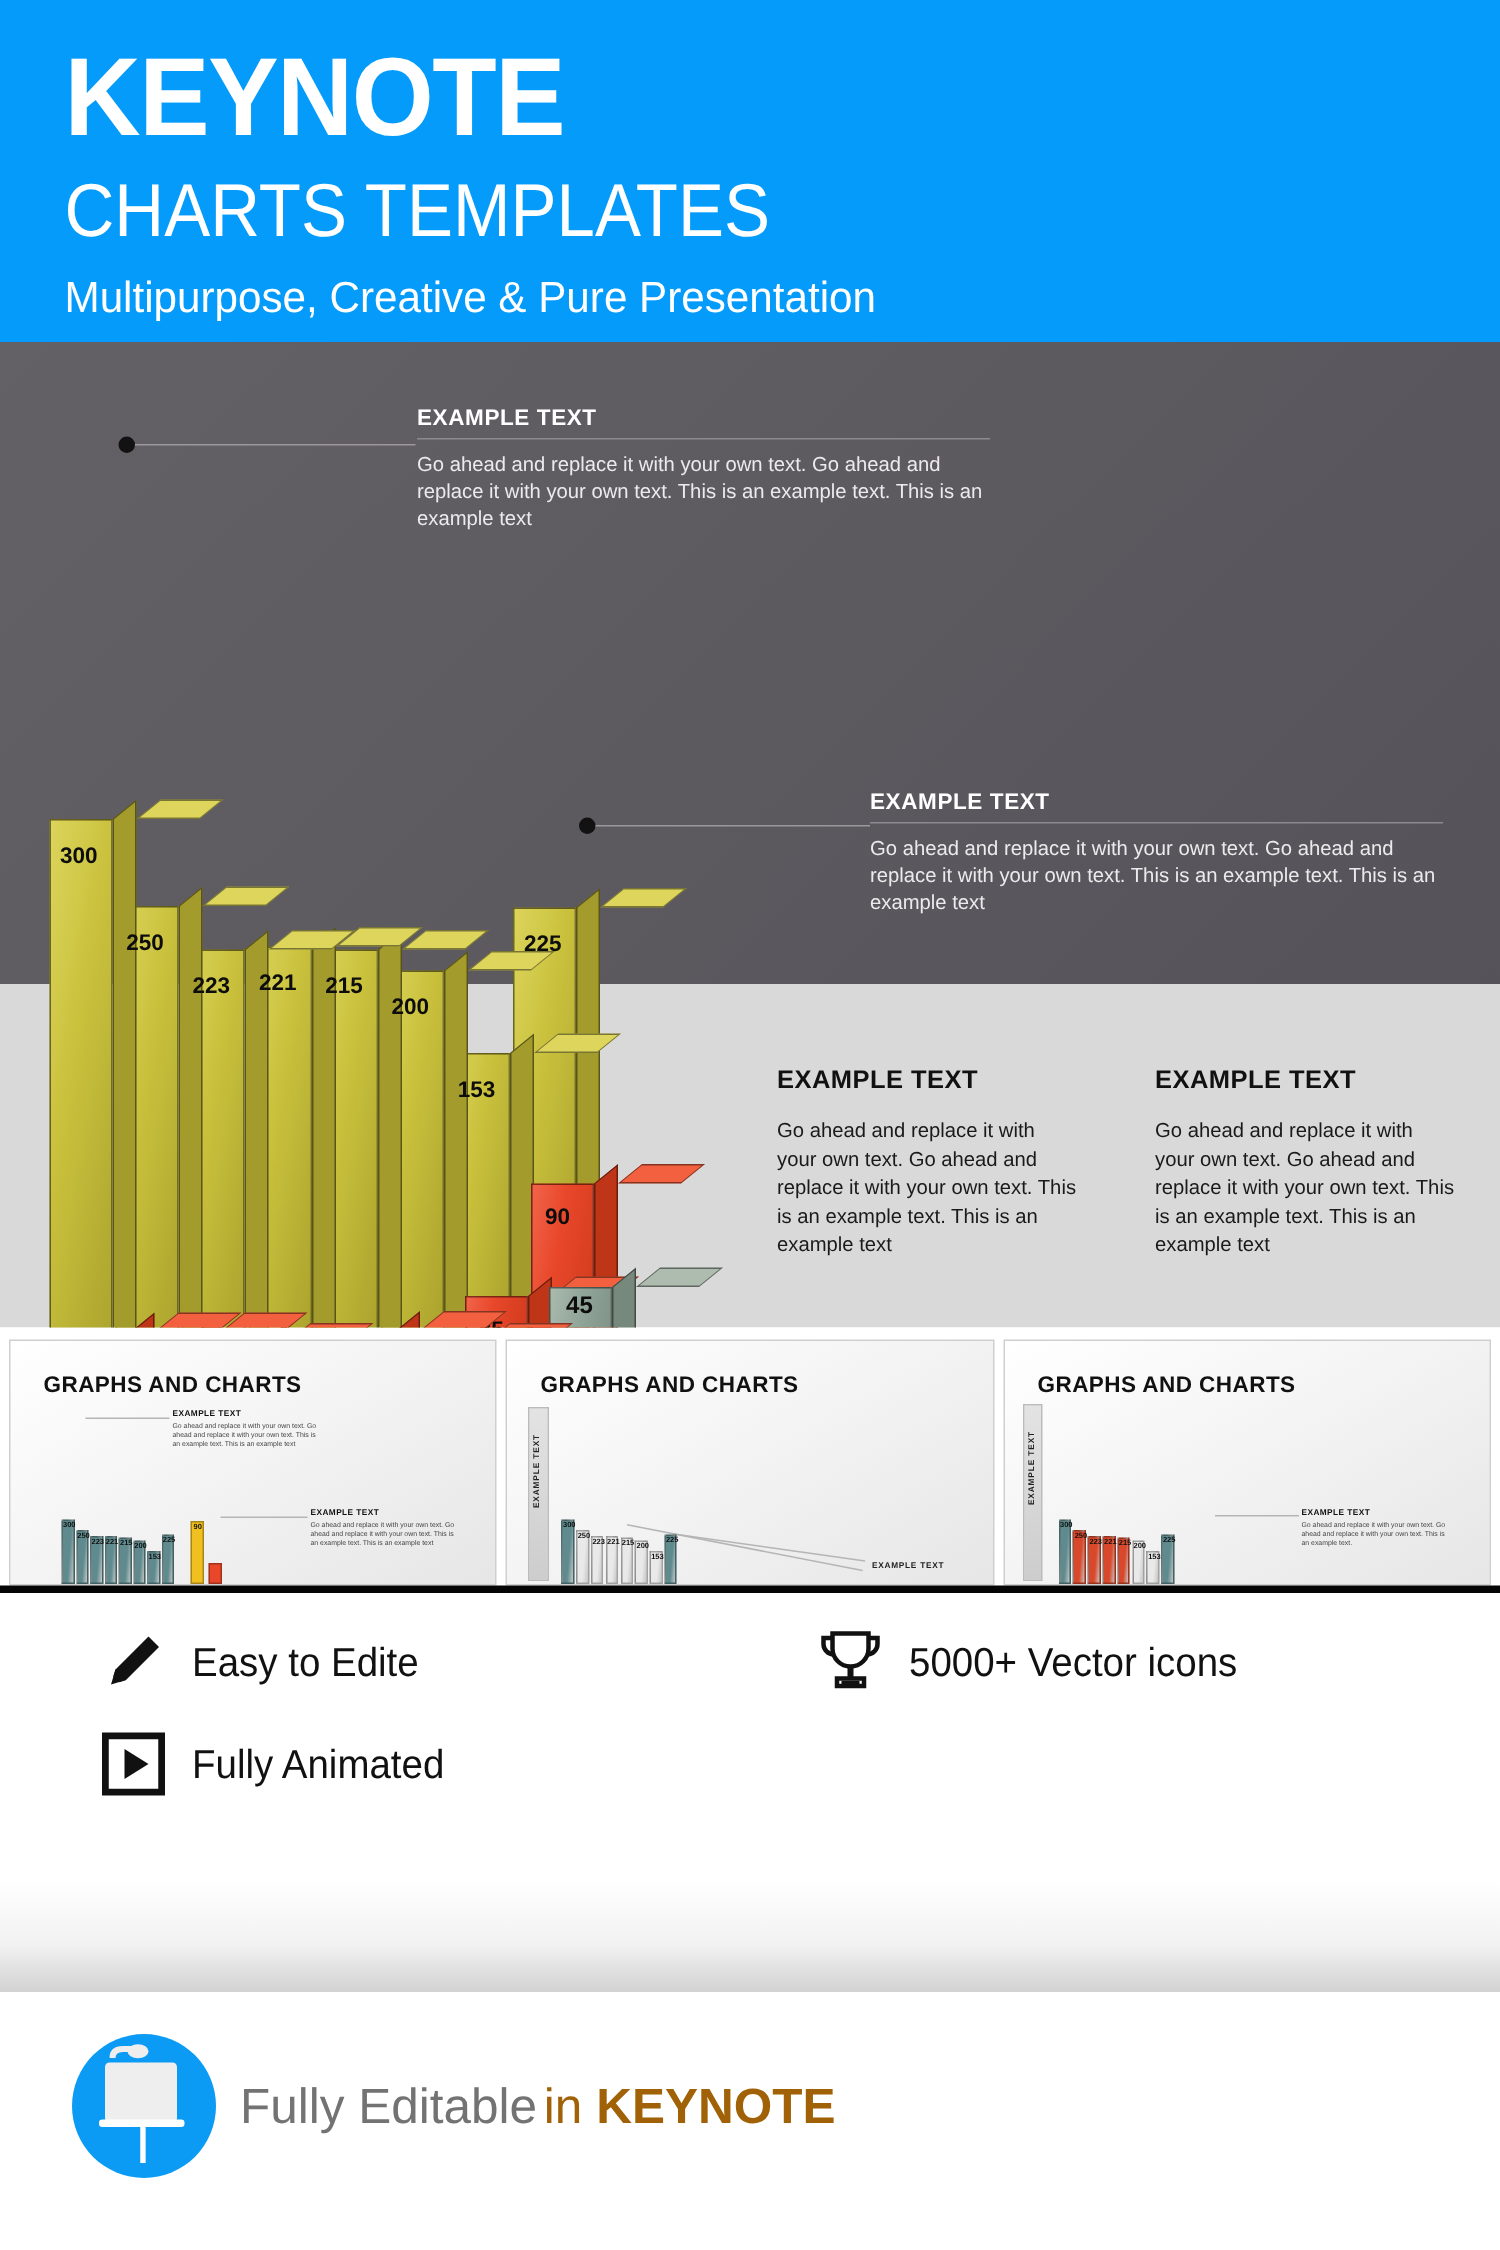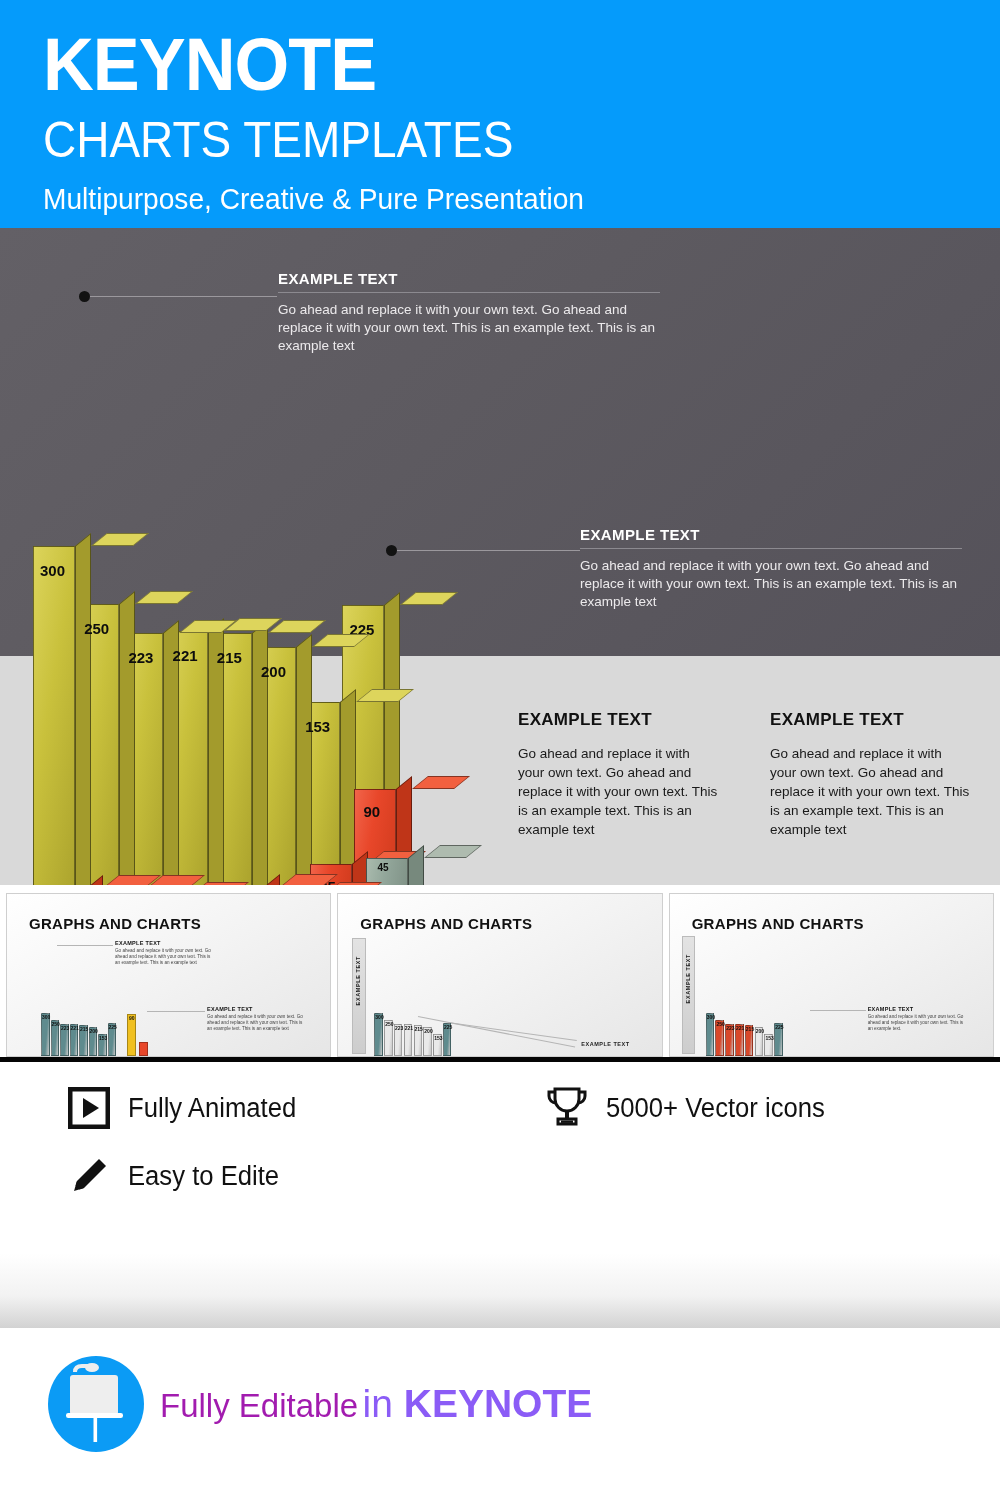--- a/index.html
+++ b/index.html
@@ -235,29 +235,29 @@
     width: 96px; height: 96px;
     border-radius: 50%;
     background: #0b9bf5;
     position: relative;
     flex: 0 0 96px;
   }
   .logo-text { margin-left: 16px; }
   .logo-l1 {
     font-size: 33px;
     line-height: 34px;
-    color: #a21caf;
+    color: #737373;
     font-weight: 400;
     transform: scaleX(0.9);
     transform-origin: left center;
   }
   .logo-l2 {
-    font-size: 39px;
+    font-size: 33px;
     line-height: 36px;
-    color: #8b5cf6;
+    color: #a16207;
     transform: scaleX(0.9);
     transform-origin: left center;
   }
   .logo-l2 b { font-weight: 700; }
 </style>
 </head>
 <body>
 
 <div class="header">
   <div class="header-title">KEYNOTE</div>
@@ -315,21 +315,21 @@
       <div class="bar" style="left: 400.4px; top: 363.725px; width: 42px; height: 13px; background: rgb(221, 213, 92); transform: skewX(-51deg); transform-origin: left bottom; z-index: 10;"></div>
       <div class="bar" style="left: 342.4px; top: 376.725px; width: 42px; height: 286.875px; background: linear-gradient(100deg, rgb(220, 212, 91) 0%, rgb(201, 193, 60) 40%, rgb(169, 161, 44) 100%); z-index: 11;"></div>
       <div class="bar-label" style="left: 349.4px; top: 392.725px; z-index: 12; font-size: 15px;">225</div>
       <div class="bar" style="left: 396.4px; top: 560.85px; width: 16px; height: 114.75px; background: rgb(191, 53, 24); transform: skewY(-39deg); transform-origin: left top; z-index: 13;"></div>
       <div class="bar" style="left: 412.4px; top: 547.85px; width: 42px; height: 13px; background: rgb(242, 96, 63); transform: skewX(-51deg); transform-origin: left bottom; z-index: 14;"></div>
       <div class="bar" style="left: 354.4px; top: 560.85px; width: 42px; height: 114.75px; background: linear-gradient(100deg, rgb(241, 100, 74) 0%, rgb(232, 71, 42) 40%, rgb(207, 58, 28) 100%); z-index: 15;"></div>
       <div class="bar-label" style="left: 363.4px; top: 574.85px; z-index: 16; font-size: 15px;">90</div>
       <div class="bar" style="left: 408.4px; top: 630.225px; width: 16px; height: 57.375px; background: rgb(119, 137, 125); transform: skewY(-39deg); transform-origin: left top; z-index: 17;"></div>
       <div class="bar" style="left: 424.4px; top: 617.225px; width: 42px; height: 13px; background: rgb(174, 187, 175); transform: skewX(-51deg); transform-origin: left bottom; z-index: 18;"></div>
       <div class="bar" style="left: 366.4px; top: 630.225px; width: 42px; height: 57.375px; background: linear-gradient(100deg, rgb(170, 187, 174) 0%, rgb(147, 167, 155) 40%, rgb(125, 143, 132) 100%); z-index: 19;"></div>
-      <div class="bar-label" style="left: 377.4px; top: 634.225px; z-index: 20; font-size: 10px;">45</div>
+      <div class="bar-label" style="left: 377.4px; top: 634.225px; z-index: 20; font-size: 16px;">45</div>
     </div>
 
   <div class="callout" style="left:278px; top:42px;">
     <div class="ttl">EXAMPLE TEXT</div>
     <div class="body">Go ahead and replace it with your own text. Go ahead and replace it with your own text. This is an example text. This is an example text</div>
   </div>
   <div class="leader" style="left:85px; top:68px; width:192px;"></div>
   <div class="leader-dot" style="left:79px; top:63px;"></div>
 
   <div class="callout" style="left:580px; top:298px;">
@@ -439,36 +439,36 @@
 
 <div class="divider-black"></div>
 
 <div class="features">
 
   <div class="feat-col" style="left:62px; top:12px;">
 
 
     <div class="feat-row">
       <span class="feat-ico">
+        <svg width="40" height="40" viewBox="0 0 40 40">
+          <path d="M30 3 L37 10 L15 32 L5 35 L8 25 Z" fill="#111"></path>
+          <path d="M8 25 L15 32 L10.5 33.5 L6.5 29.5 Z" fill="#111"></path>
+        </svg>
+      </span>
+      <span class="feat-txt">Easy to Edite</span>
+    </div>
+
+    <div class="feat-row">
+      <span class="feat-ico">
         <svg width="42" height="42" viewBox="0 0 42 42">
           <rect x="2" y="2" width="38" height="38" fill="none" stroke="#111" stroke-width="5"></rect>
           <path d="M15 11 L31 21 L15 31 Z" fill="#111"></path>
         </svg>
       </span>
       <span class="feat-txt">Fully Animated</span>
-    </div>
-
-    <div class="feat-row">
-      <span class="feat-ico">
-        <svg width="40" height="40" viewBox="0 0 40 40">
-          <path d="M30 3 L37 10 L15 32 L5 35 L8 25 Z" fill="#111"></path>
-          <path d="M8 25 L15 32 L10.5 33.5 L6.5 29.5 Z" fill="#111"></path>
-        </svg>
-      </span>
-      <span class="feat-txt">Easy to Edite</span>
     </div>
   </div>
 
   <div class="feat-col" style="left:540px; top:12px;">
 
 
 
     <div class="feat-row">
       <span class="feat-ico">
         <svg width="46" height="46" viewBox="0 0 46 46">

